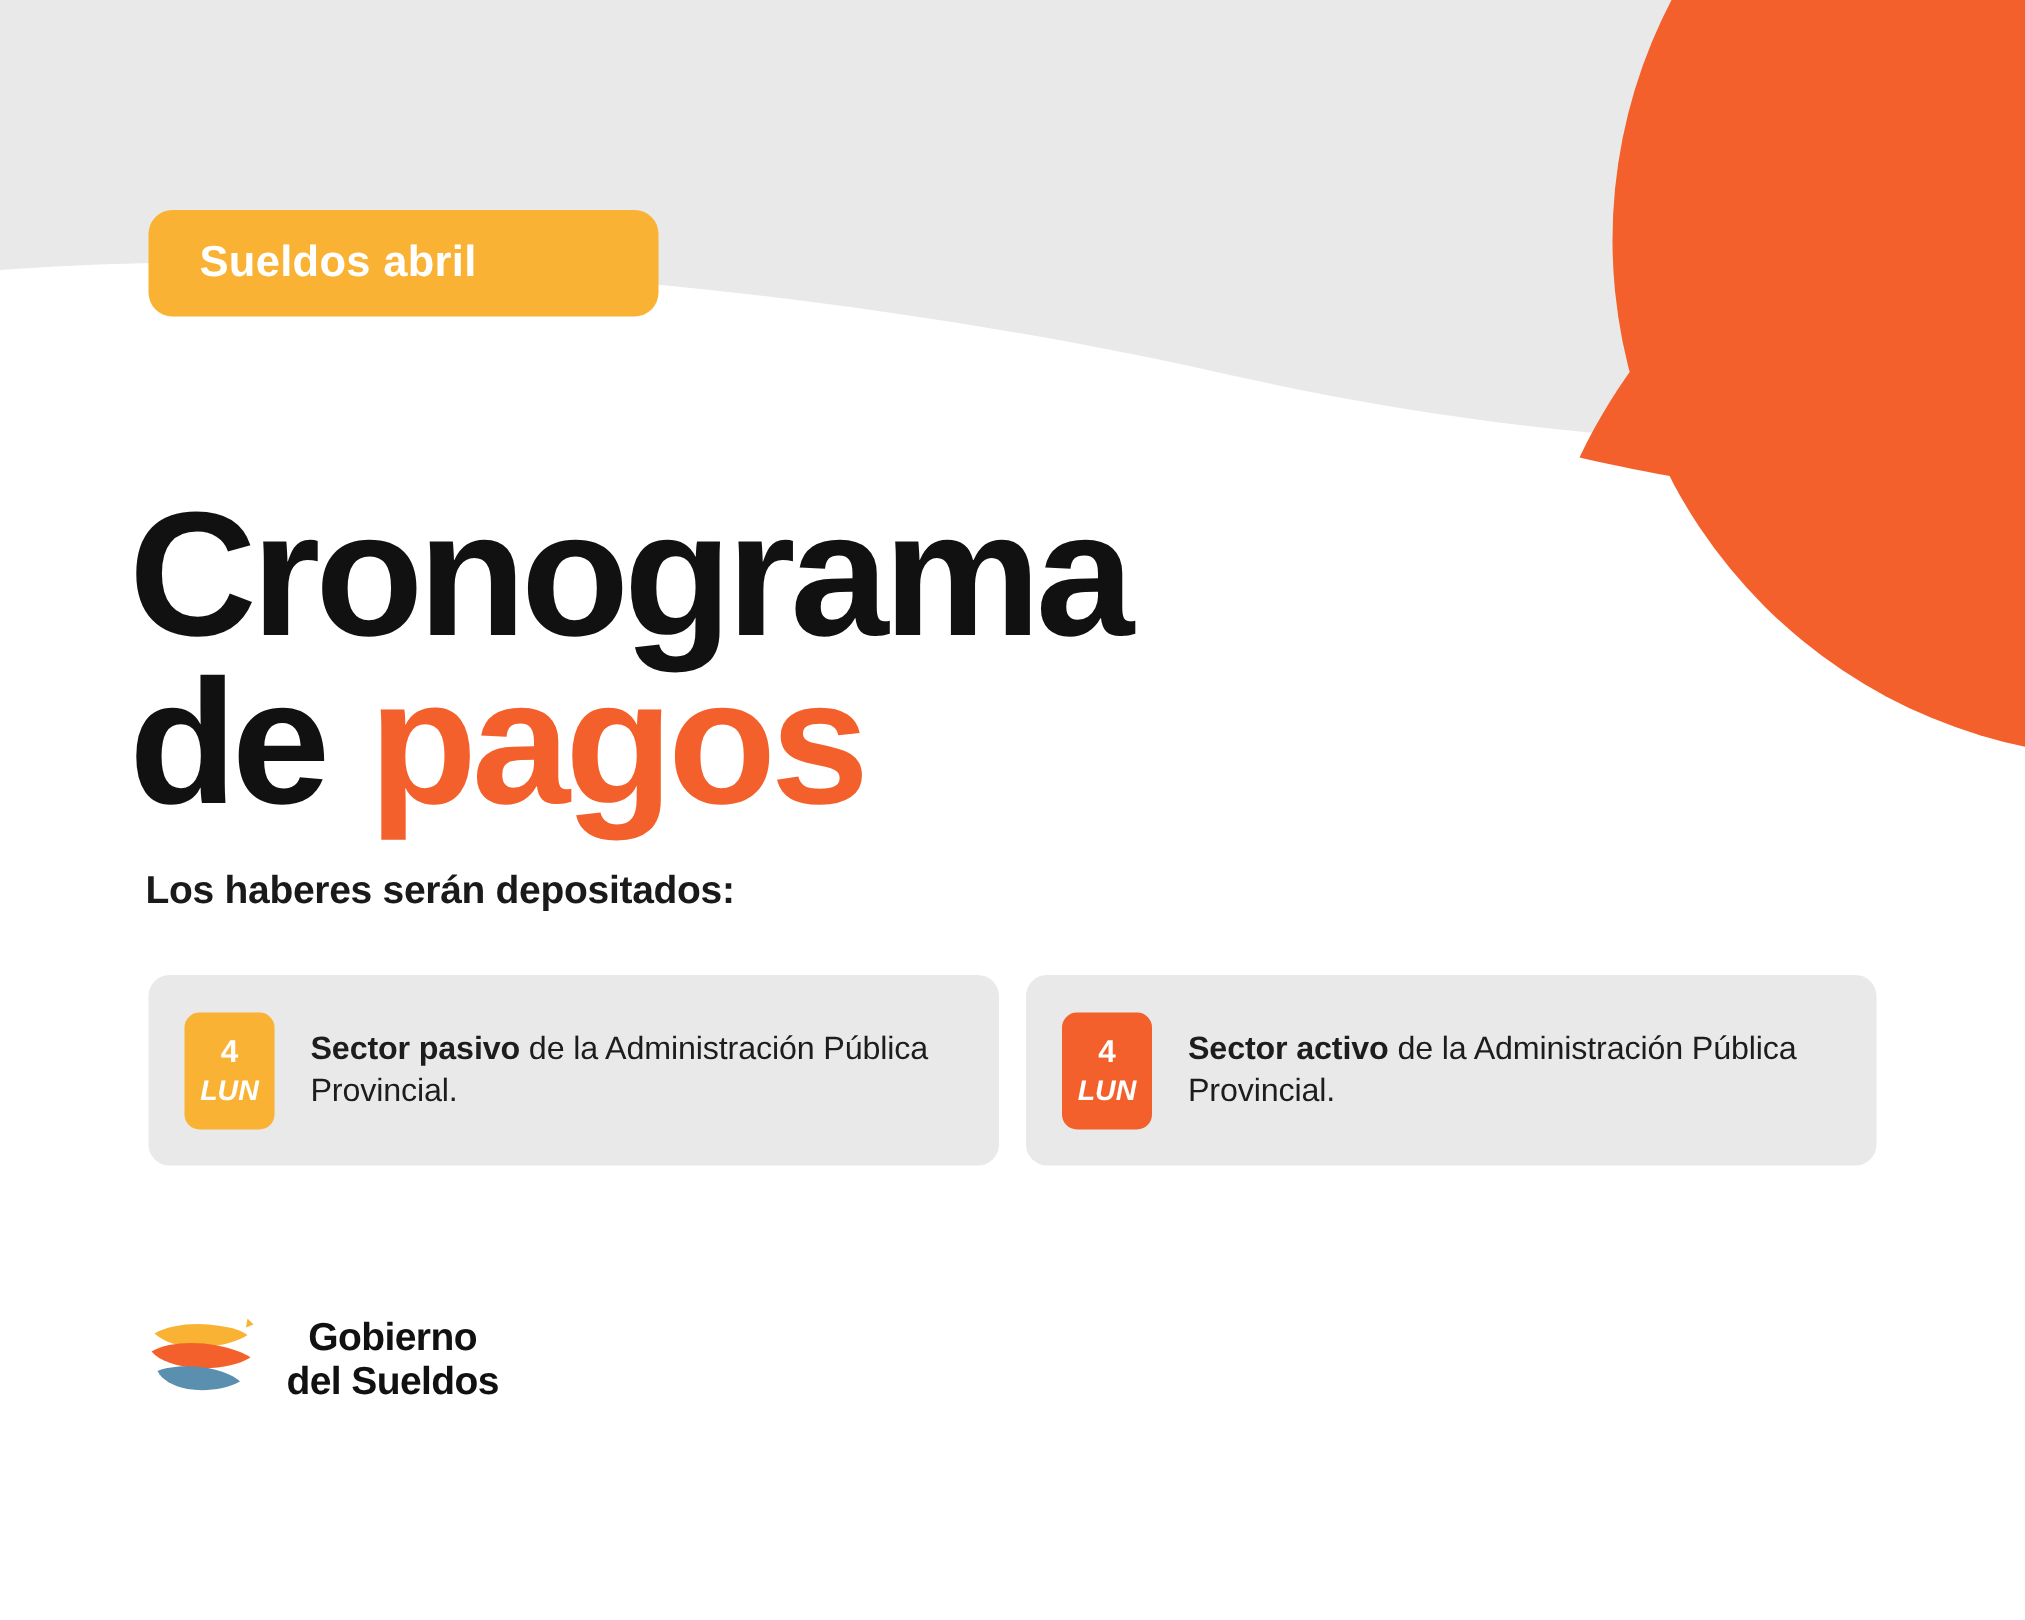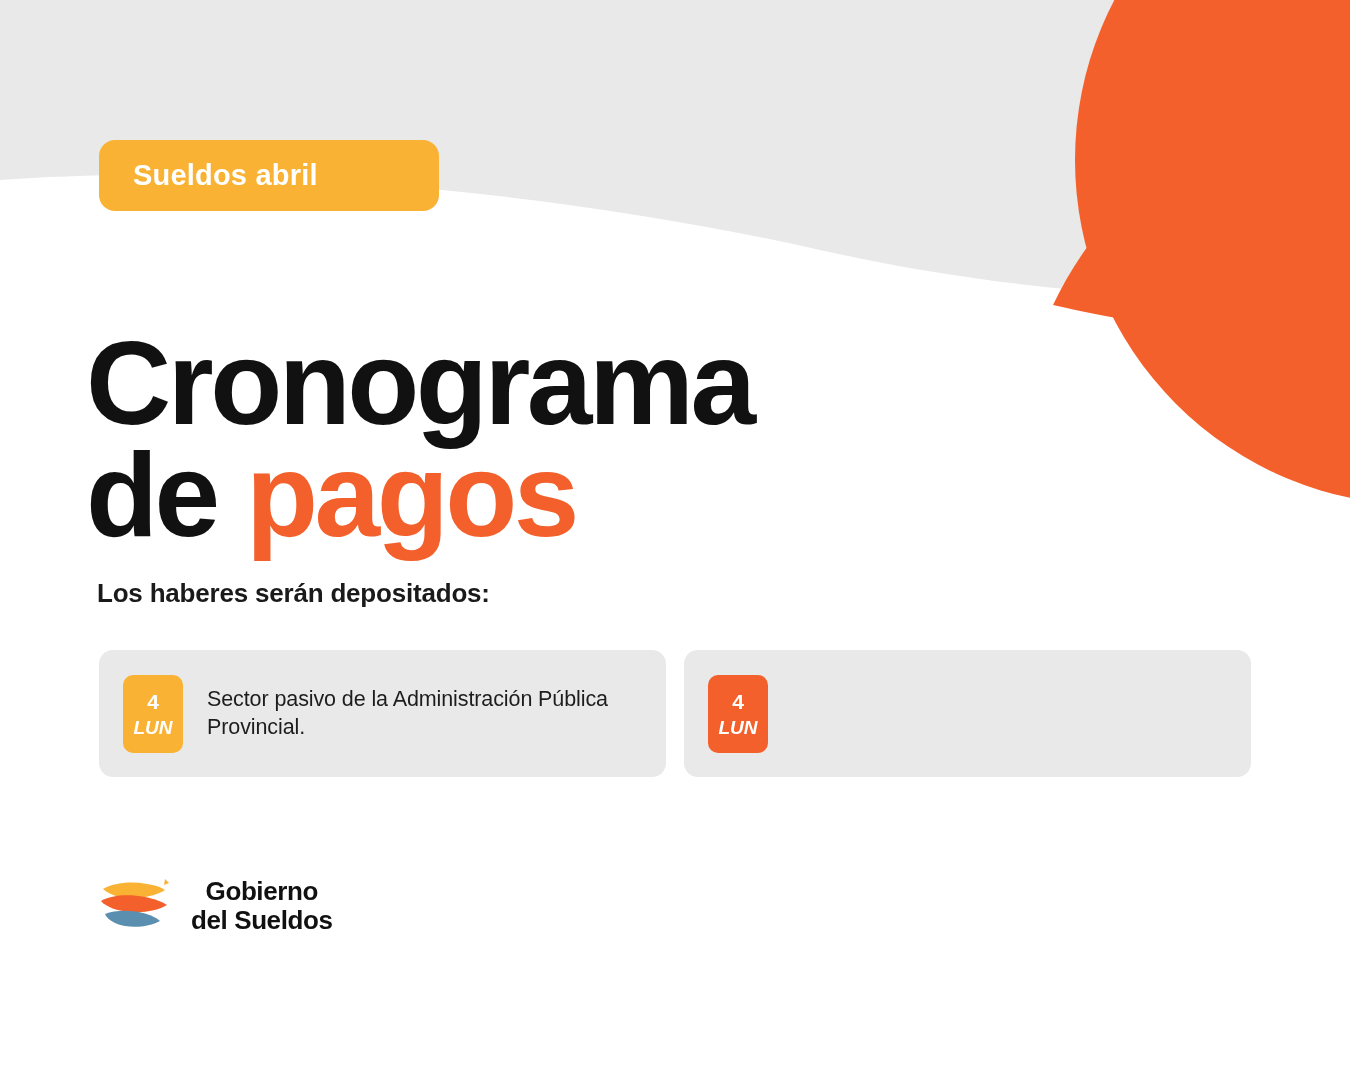--- a/index.html
+++ b/index.html
@@ -127,21 +127,21 @@
     line-height: 1;
     font-style: italic;
   }
 
   .card-text {
     font-size: 21.5px;
     color: #1d1d1d;
     line-height: 1.30;
     letter-spacing: -0.1px;
   }
-  .card-text b { font-weight: normal; margin-top: 10px; }
+  .card-text b { font-weight: bold; margin-top: 10px; }
 
   
   .logo {
     position: absolute;
     left: 97px;
     top: 875px;
     display: flex;
     align-items: center;
     gap: 16px;
     text-align: center;
@@ -194,20 +194,21 @@
         <span class="day-dow">LUN</span>
       </div>
       <div class="card-text"><b>Sector pasivo</b><span> de la Administración Pública Provincial.</span></div>
     </div>
 
     <div class="card card-b">
       <div class="daybox daybox-orange">
         <span class="day-num">4</span>
         <span class="day-dow">LUN</span>
       </div>
+      <div class="card-text"><b>Sector activo</b><span> de la Administración Pública Provincial.</span></div>
     </div>
 
   </div>
 
   <div class="logo">
     <svg class="logo-mark" viewBox="0 0 78 62" xmlns="http://www.w3.org/2000/svg">
       <path d="M6,14 C16,8 34,6 50,9 C58,10 64,12 68,15 C62,19 52,22 40,23 C26,24 14,21 6,14 Z" fill="#f9b233"></path>
       <path d="M4,26 C14,20 32,19 48,22 C58,24 66,27 70,30 C62,35 48,38 34,37 C20,36 9,32 4,26 Z" fill="#f4602b"></path>
       <path d="M8,39 C18,35 34,35 46,38 C54,40 60,43 63,46 C54,51 40,53 28,51 C18,49 11,45 8,39 Z" fill="#5a8fb0"></path>
       <path d="M68,4 L72,8 L67,10 Z" fill="#f9b233"></path>

